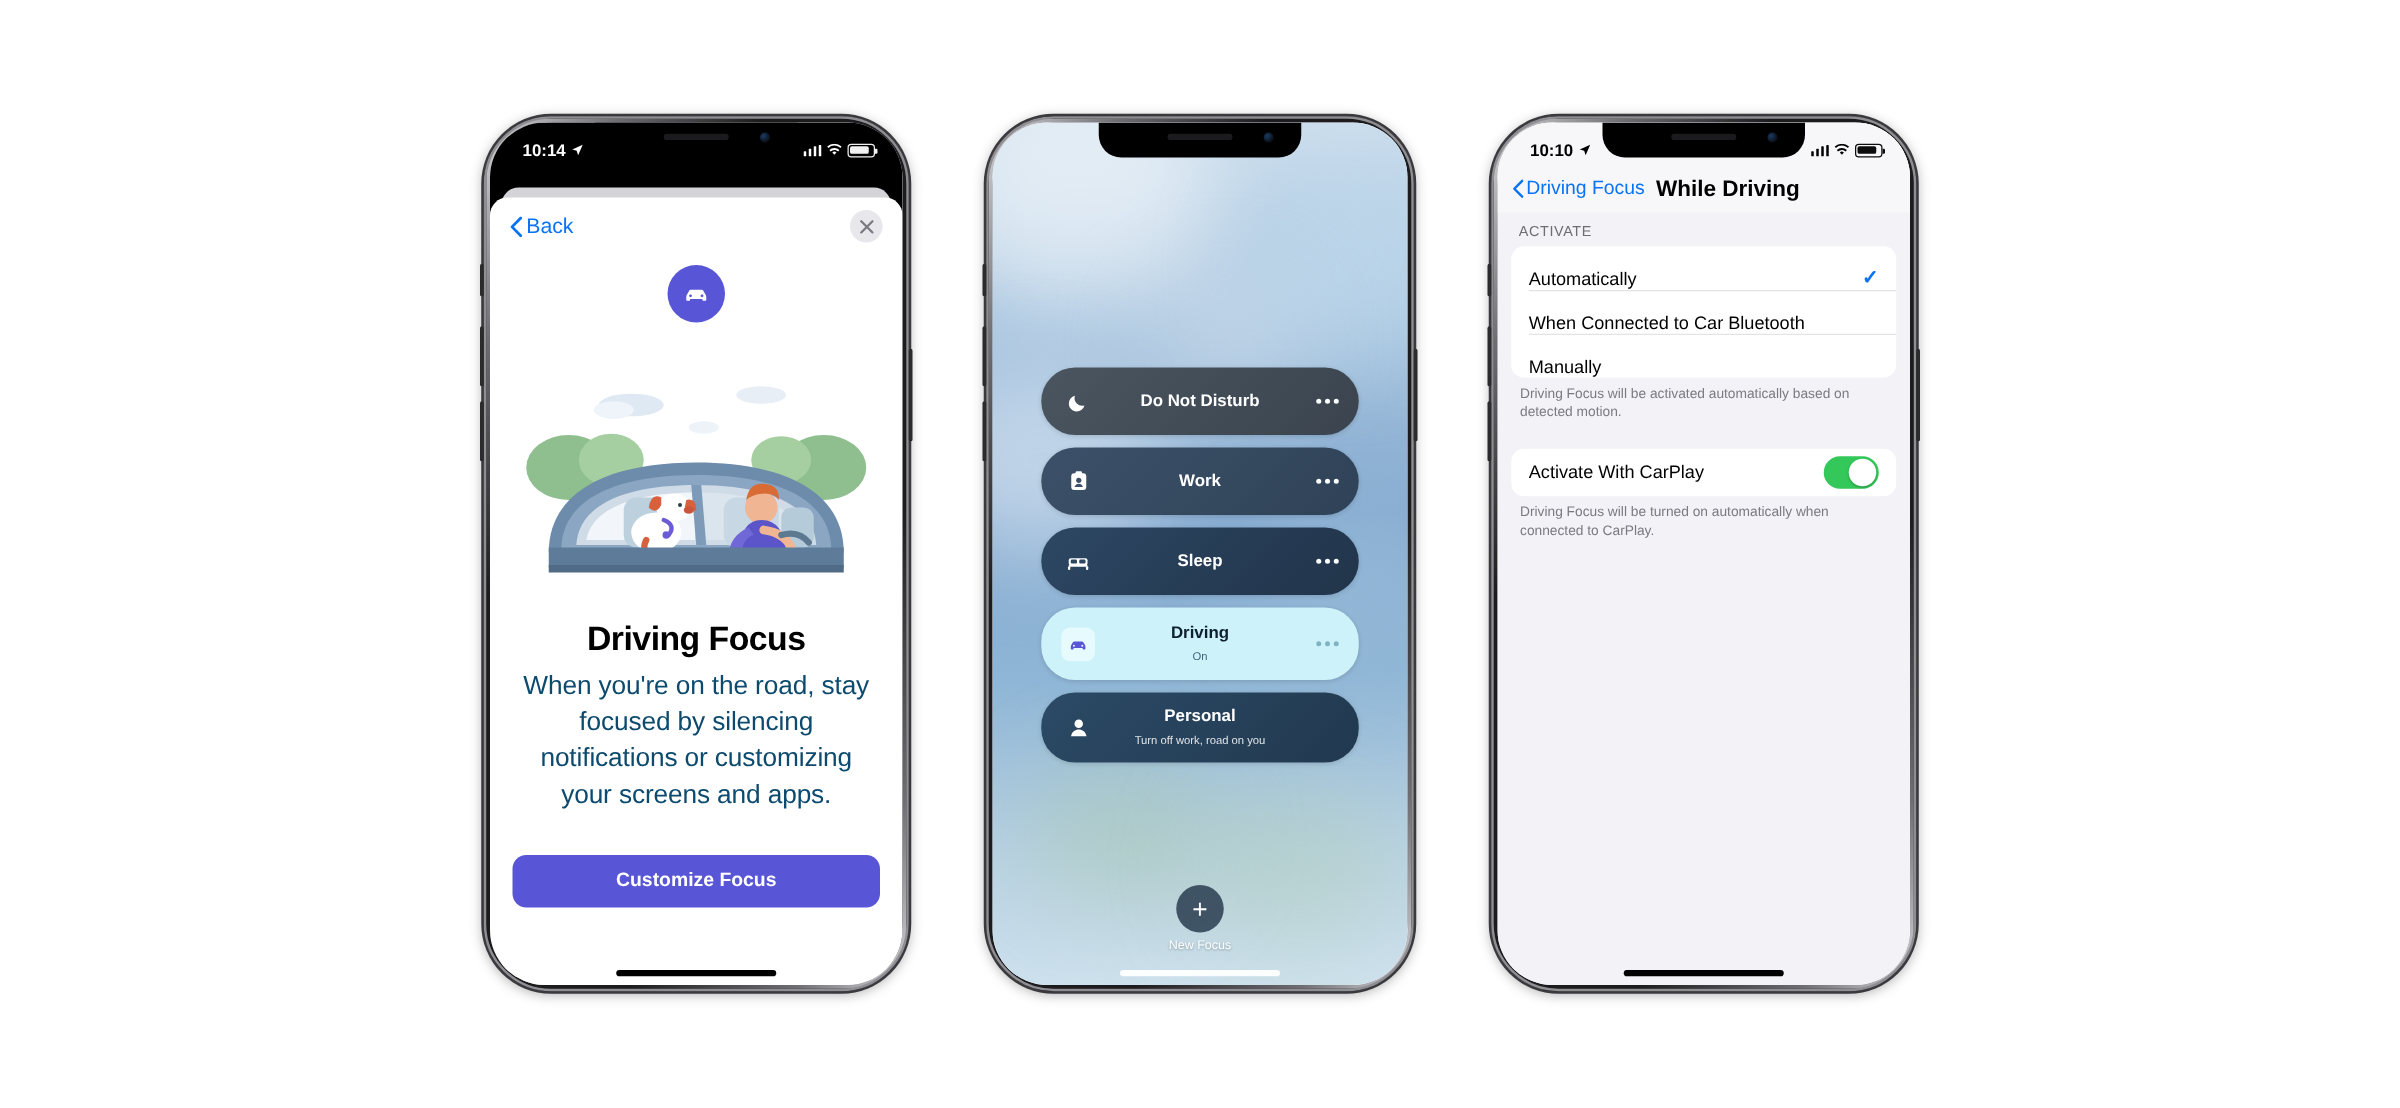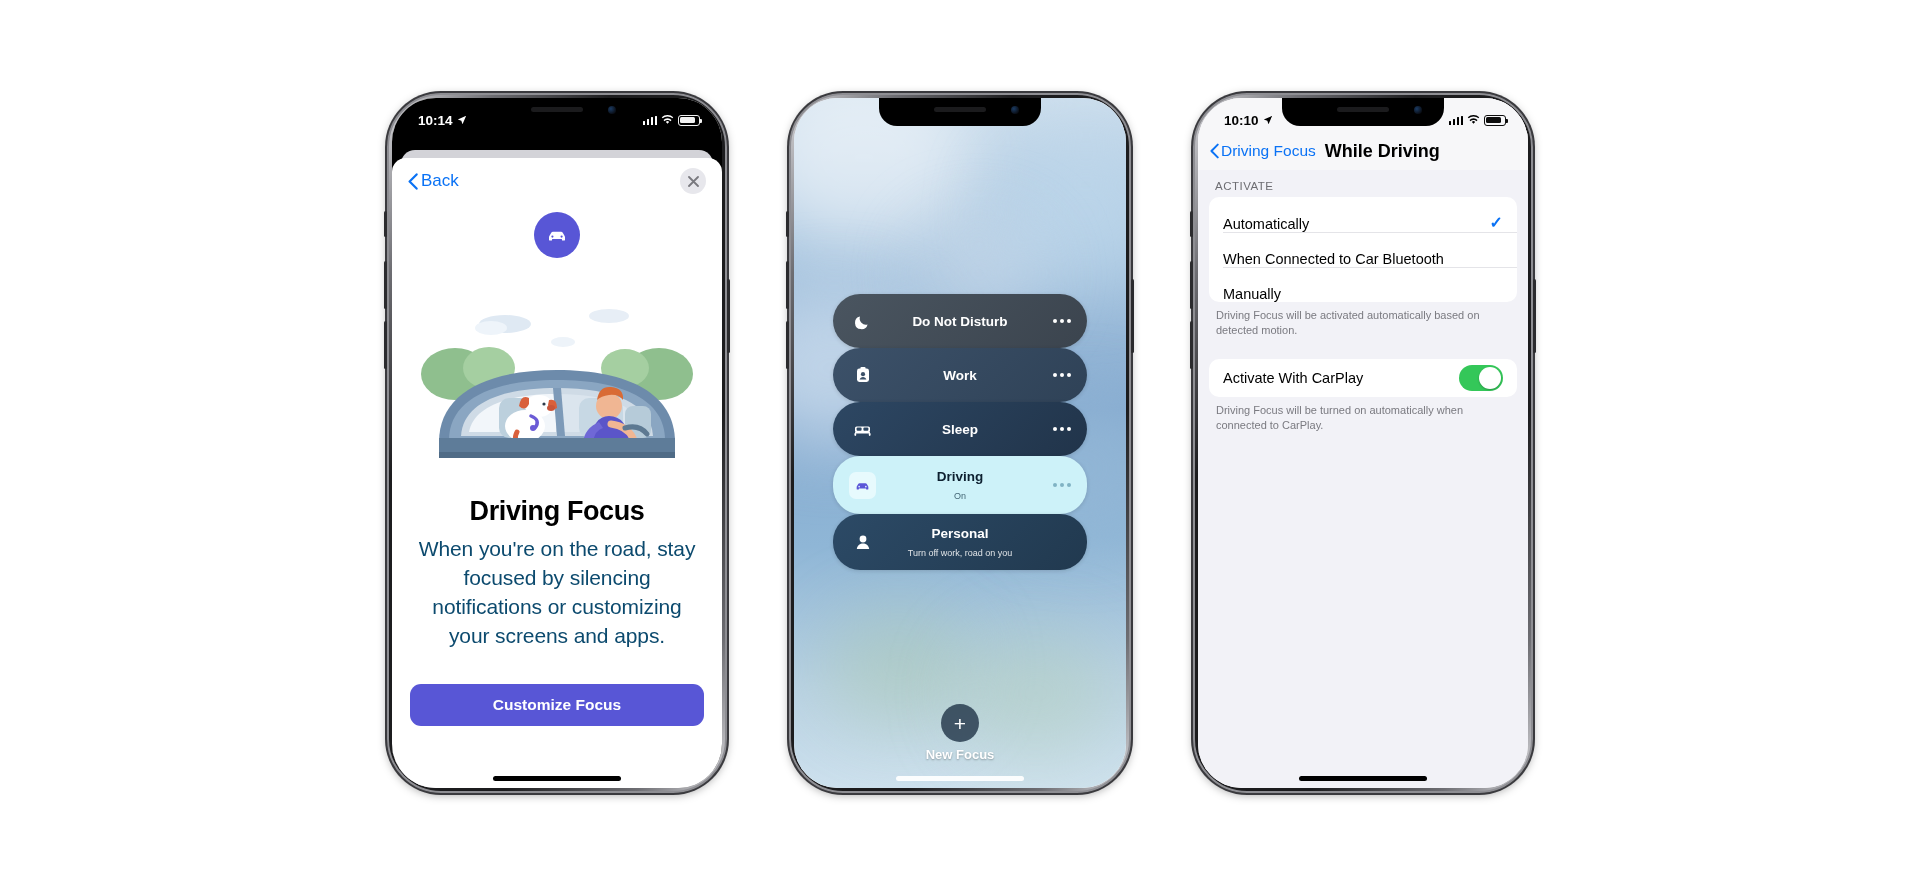--- a/index.html
+++ b/index.html
@@ -142,21 +142,21 @@
     display:flex; align-items:center; justify-content:center;
   }
 
   
   .p2-wall { position:absolute; inset:0; overflow:hidden; }
   .p2-wall .g {
     position:absolute; border-radius:50%; filter: blur(34px);
   }
   .focus-list {
     position:absolute; left:39px; right:39px; top:196px;
-    display:flex; flex-direction:column; z-index:5;
+    display:flex; flex-direction:column; gap:10px; z-index:5;
   }
   .focus-row {
     height:54px; border-radius:27px;
     display:flex; align-items:center; position:relative;
     padding: 0 16px;
     box-shadow: 0 1px 4px rgba(0,0,0,.14);
   }
   .focus-row .fi {
     width:27px; height:27px; border-radius:7px;
     display:flex; align-items:center; justify-content:center;
@@ -176,21 +176,21 @@
   .new-focus {
     position:absolute; left:0; right:0; bottom:26px; z-index:5;
     display:flex; flex-direction:column; align-items:center; gap:5px;
   }
   .nf-btn {
     width:38px; height:38px; border-radius:50%;
     background: rgba(42,62,80,.86);
     display:flex; align-items:center; justify-content:center;
     color:#fff; font-size:21px; font-weight:300; line-height:1;
   }
-  .nf-label { font-size:13px; color:#fff; font-weight:700; text-shadow:0 1px 2px rgba(0,0,0,.3); }
+  .nf-label { font-size:10px; color:#fff; font-weight:400; text-shadow:0 1px 2px rgba(0,0,0,.3); }
 
   
   .p3-bg { position:absolute; inset:0; background:#f2f2f7; }
   .p3-nav {
     position:absolute; top:34px; left:0; right:0; height:38px;
     display:flex; align-items:center; padding:0 12px; gap:5px;
     background:#f7f7f9;
   }
   .p3-nav .bk { display:flex; align-items:center; gap:2px; color:#0a72f5; font-size:15.5px; }
   .p3-nav .ttl { font-size:18px; font-weight:700; color:#000; margin-left:4px; }

